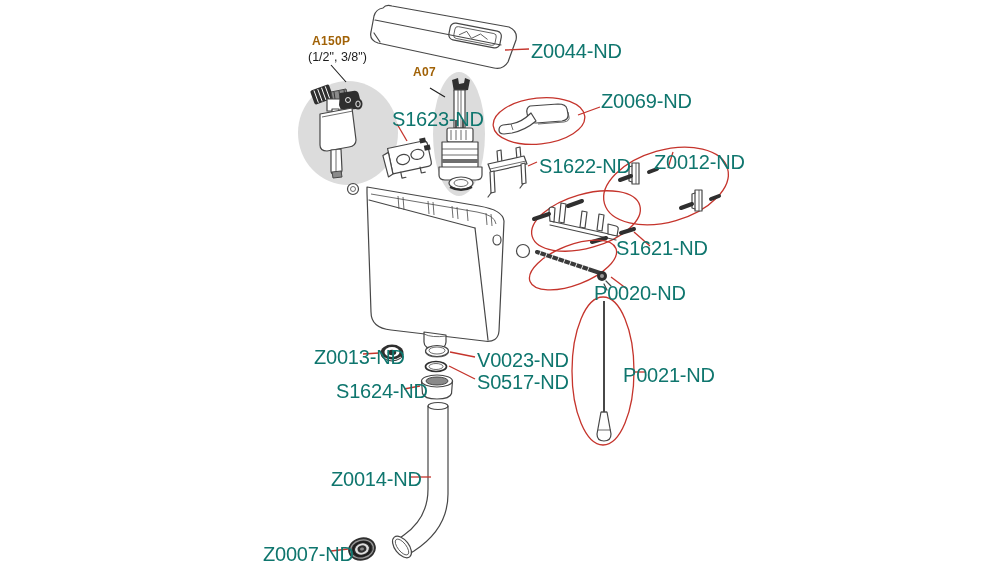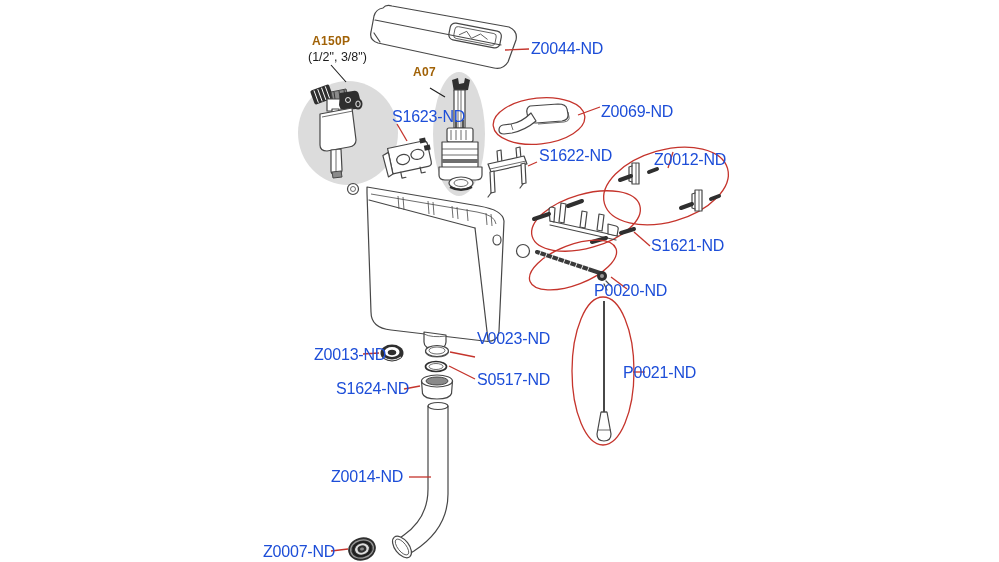--- a/index.html
+++ b/index.html
@@ -1,21 +1,21 @@
 <!DOCTYPE html>
 <html><head>
 <meta charset="utf-8">
 <style>
   html,body{margin:0;padding:0;background:#ffffff;}
   #stage{
     position:relative;width:999px;height:562px;background:#ffffff;overflow:hidden;
     font-family:"Liberation Sans",sans-serif;
   }
   .lbl{
-    position:absolute;font-size:16px;line-height:1;color:#1d4ed8;
+    position:absolute;font-size:20px;line-height:1;color:#0f766e;
     white-space:nowrap;letter-spacing:-0.2px;
   }
   .lbl.black{color:#a16207;font-weight:bold;font-size:12px;letter-spacing:0.3px;}
   .lbl.small{color:#1c1c1c;font-weight:normal;font-size:12.5px;letter-spacing:0;}
   svg{position:absolute;left:0;top:0;}
   .ln{stroke:#474747;stroke-width:1.2;fill:none;stroke-linejoin:round;stroke-linecap:round;}
   .wh{stroke:#474747;stroke-width:1.2;fill:#ffffff;stroke-linejoin:round;}
   .dk{fill:#2f2f2f;stroke:none;}
   .gy{fill:#8a8a8a;stroke:#474747;stroke-width:1;}
   .thin{stroke:#474747;stroke-width:0.8;fill:none;}
@@ -234,25 +234,25 @@
     <path d="M409,477 L431,477"></path>
     <path d="M331,551 L348,549"></path>
   </g>
 </svg>
 
   <div class="lbl black" style="left:312px;top:35px">A150P</div>
   <div class="lbl small" style="left:308px;top:51px">(1/2", 3/8")</div>
   <div class="lbl black" style="left:413px;top:66px">A07</div>
   <div class="lbl" style="left:531px;top:41px">Z0044-ND</div>
   <div class="lbl" style="left:392px;top:109px">S1623-ND</div>
-  <div class="lbl" style="left:601px;top:104px">Z0069-ND</div>
+  <div class="lbl" style="left:601px;top:91px">Z0069-ND</div>
   <div class="lbl" style="left:654px;top:152px">Z0012-ND</div>
-  <div class="lbl" style="left:539px;top:148px">S1622-ND</div>
-  <div class="lbl" style="left:651px;top:238px">S1621-ND</div>
+  <div class="lbl" style="left:539px;top:156px">S1622-ND</div>
+  <div class="lbl" style="left:616px;top:238px">S1621-ND</div>
   <div class="lbl" style="left:594px;top:283px">P0020-ND</div>
   <div class="lbl" style="left:623px;top:365px">P0021-ND</div>
   <div class="lbl" style="left:314px;top:347px">Z0013-ND</div>
-  <div class="lbl" style="left:477px;top:331px">V0023-ND</div>
+  <div class="lbl" style="left:477px;top:350px">V0023-ND</div>
   <div class="lbl" style="left:477px;top:372px">S0517-ND</div>
   <div class="lbl" style="left:336px;top:381px">S1624-ND</div>
   <div class="lbl" style="left:331px;top:469px">Z0014-ND</div>
   <div class="lbl" style="left:263px;top:544px">Z0007-ND</div>
 </div>
 
 </body></html>

